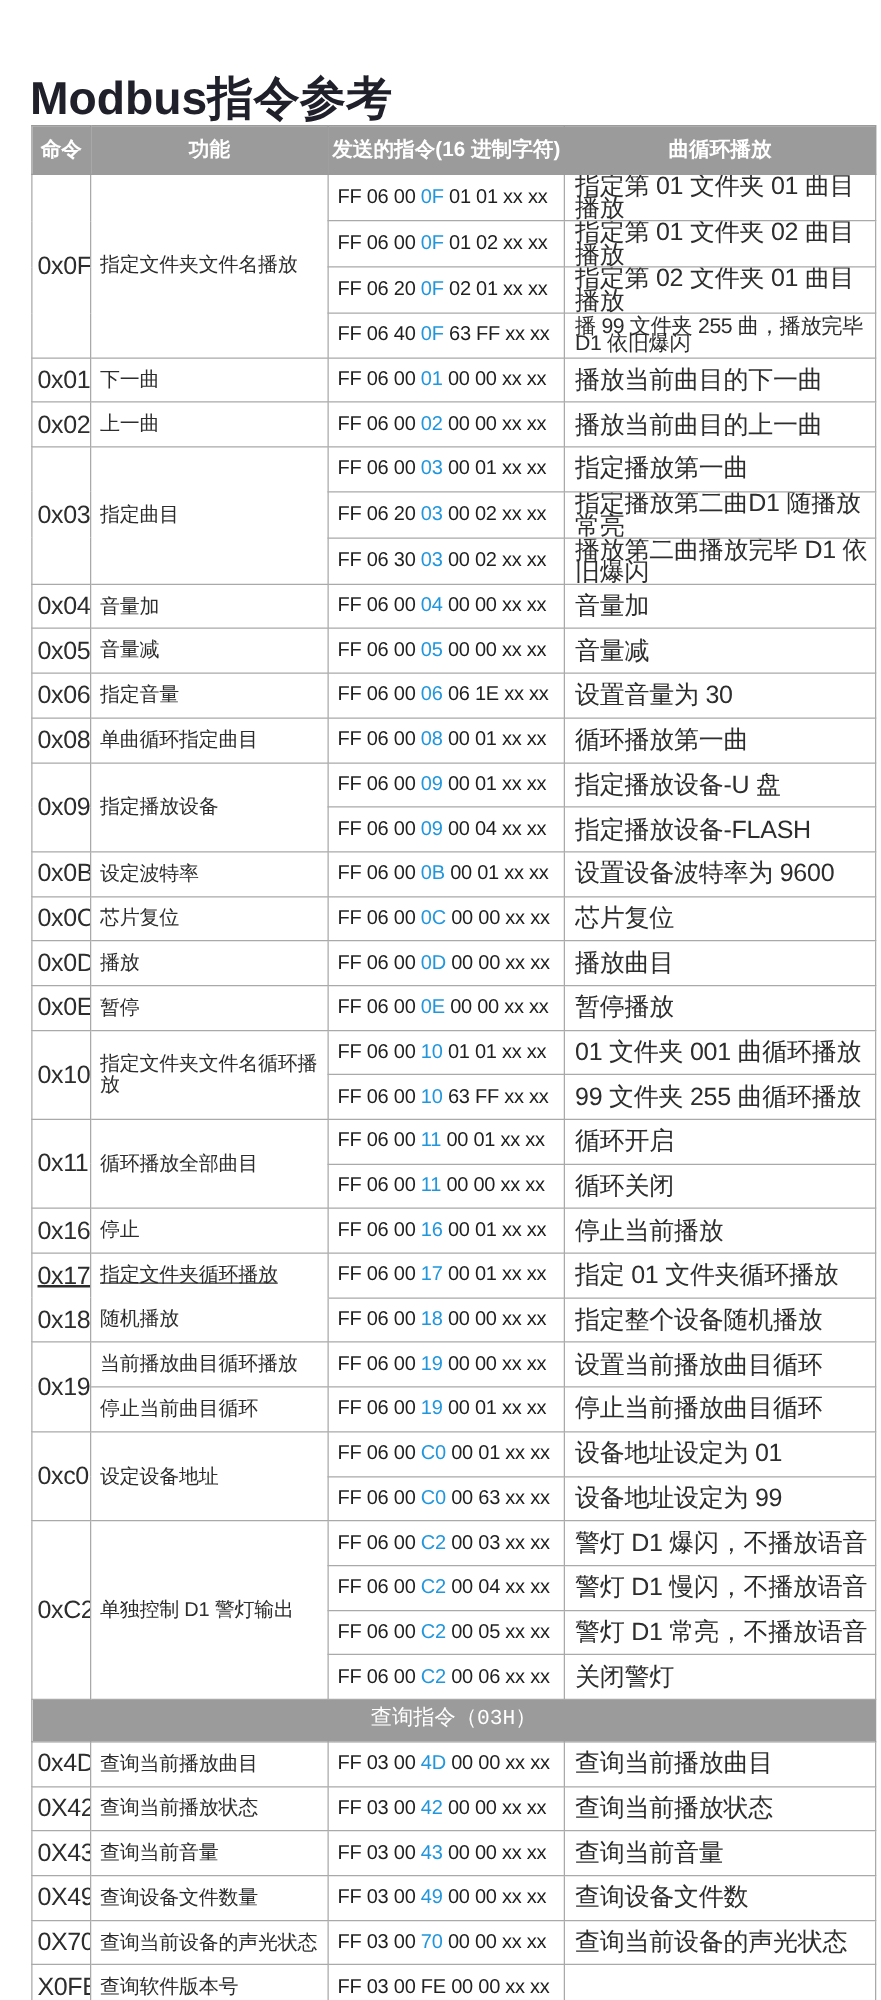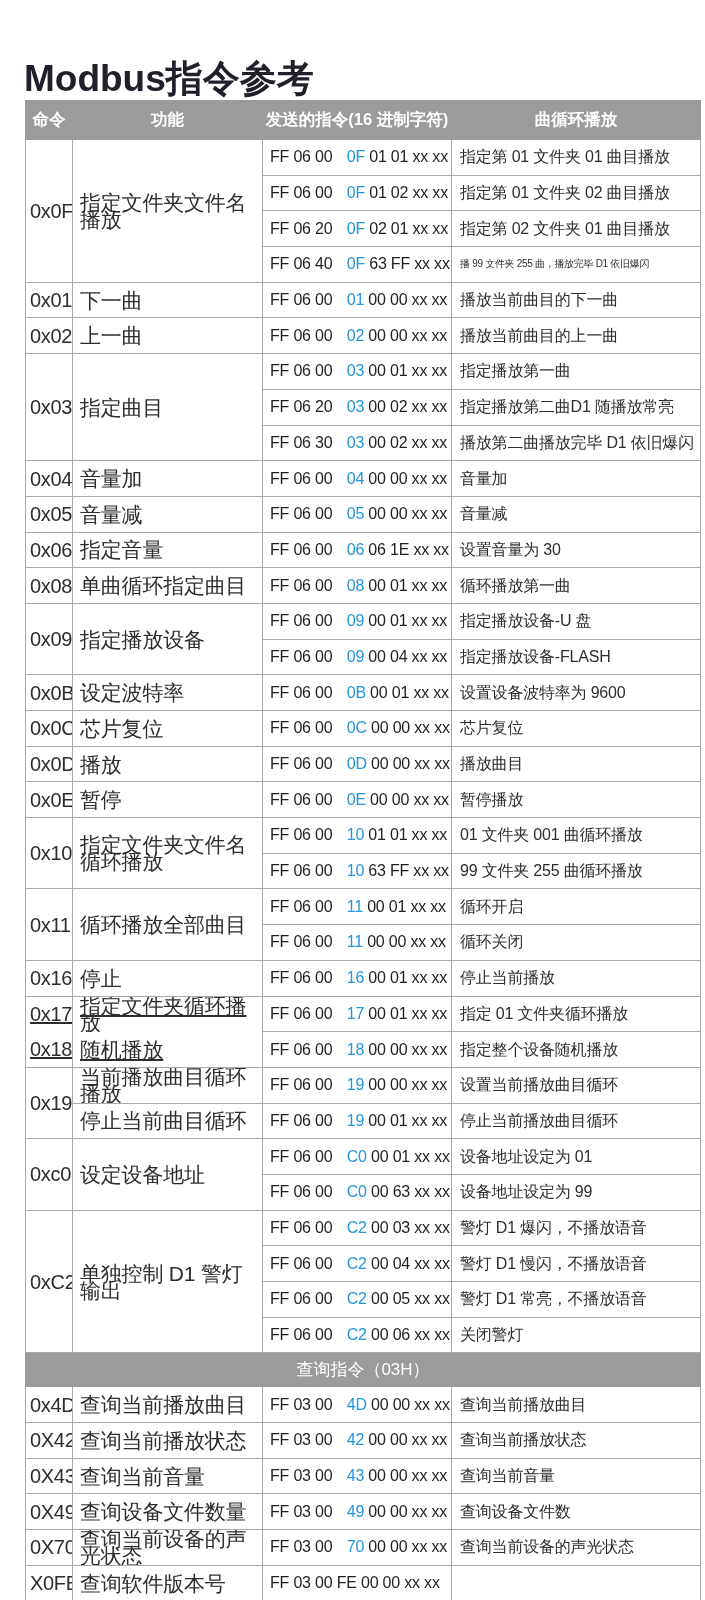--- a/index.html
+++ b/index.html
@@ -25,31 +25,31 @@
     color:#ffffff;font-size:16.5px;font-weight:700;height:38px;
     text-align:center;padding:0;
   }
   .tbl td{
     border:1px solid var(--border);
     height:34.7px;vertical-align:middle;
     color:var(--text);font-size:16px;line-height:18px;
     padding:0 4px 0 7px;overflow:hidden;
   }
   td.cmd{padding:0 1px 0 4px;letter-spacing:-0.3px;font-size:20px;white-space:nowrap;}
-  td.func{font-size:21px;letter-spacing:-0.2px;line-height:17px;}
+  td.func{font-size:16px;letter-spacing:-0.2px;line-height:17px;}
   td.code{white-space:nowrap;letter-spacing:-0.2px;color:var(--code);font-size:16px;padding-left:7px;padding-right:1px;}
-  td.code .hl{color:var(--accent);margin-left:10px;}
-  td.note{font-size:16px;letter-spacing:-0.2px;padding-left:8px;padding-right:2px;}
-  td.note.small{font-size:10px;line-height:14.5px;letter-spacing:-0.3px;}
+  td.code .hl{color:var(--accent);}
+  td.note{font-size:20px;letter-spacing:-0.2px;padding-left:8px;padding-right:2px;}
+  td.note.small{font-size:17px;line-height:14.5px;letter-spacing:-0.3px;}
   td.section-td{
     background:var(--hdrbg);border:1px solid var(--hdrbg);
-    color:#ffffff;text-align:center;font-size:17px;height:33px;padding:0;
+    color:#ffffff;text-align:center;font-size:17px;height:33px;padding:0;font-family:Liberation Mono, monospace;
   }
   .nb{border-bottom-style:hidden !important;text-decoration:underline;}
-  .nt{border-top-style:hidden !important;text-decoration:underline;}
+  .nt{border-top-style:hidden !important;}
 </style>
 </head>
 <body>
 
 <h1 class="page-title">Modbus指令参考</h1>
 
 <table class="tbl">
   <colgroup>
     <col style="width:47px">
       <col style="width:190px">

